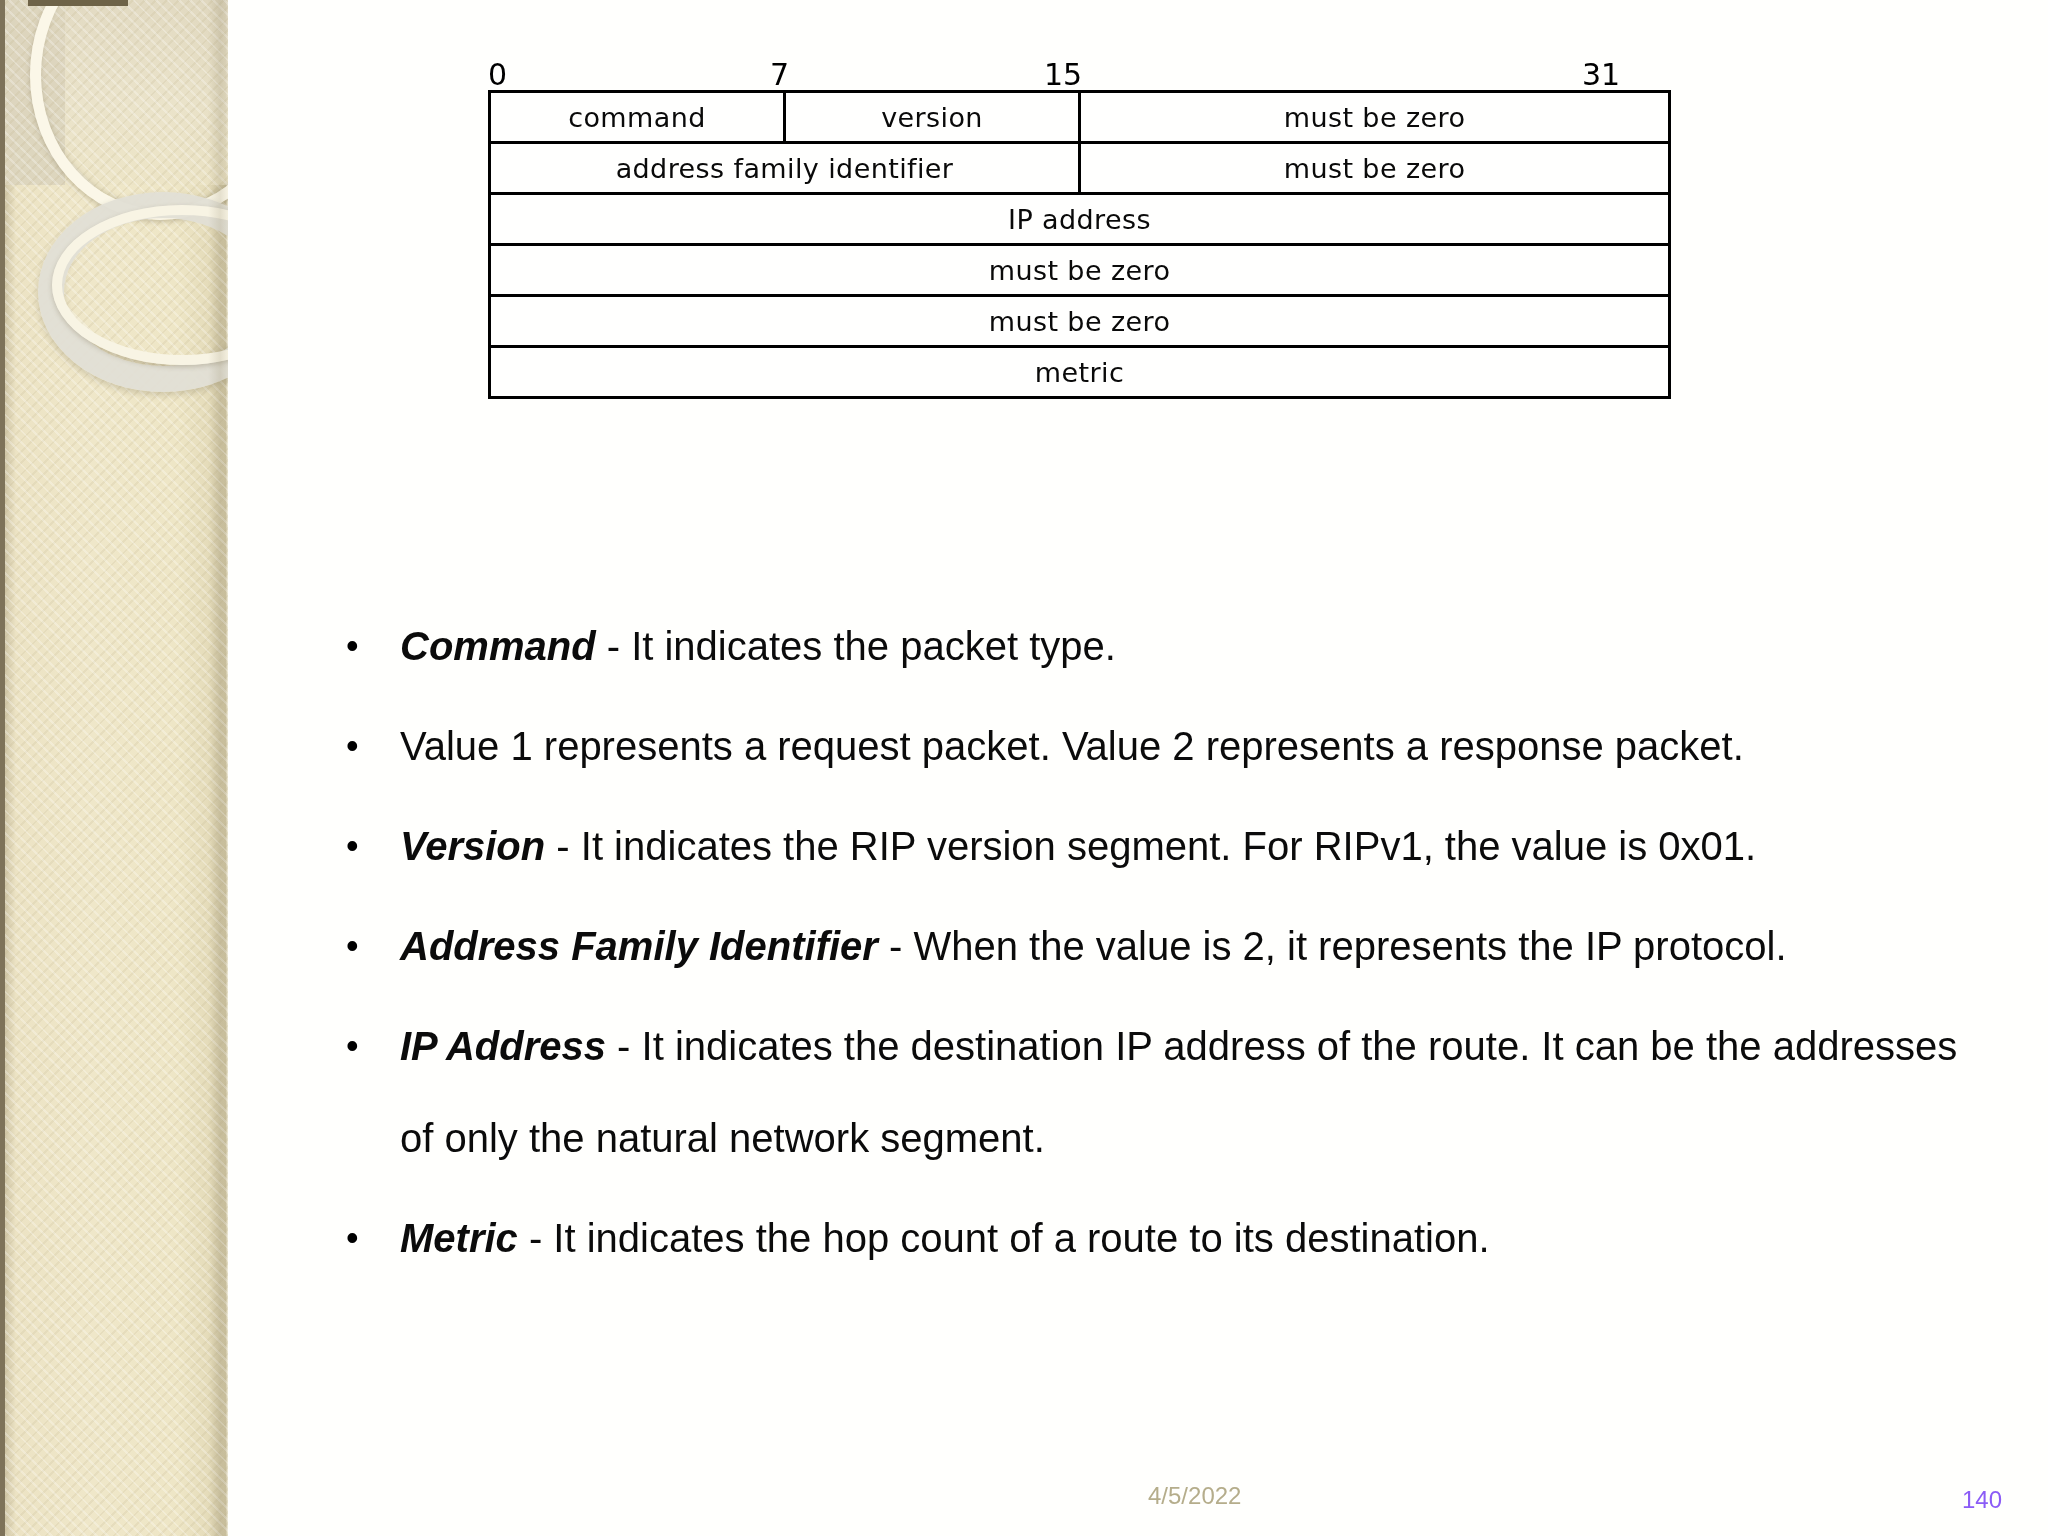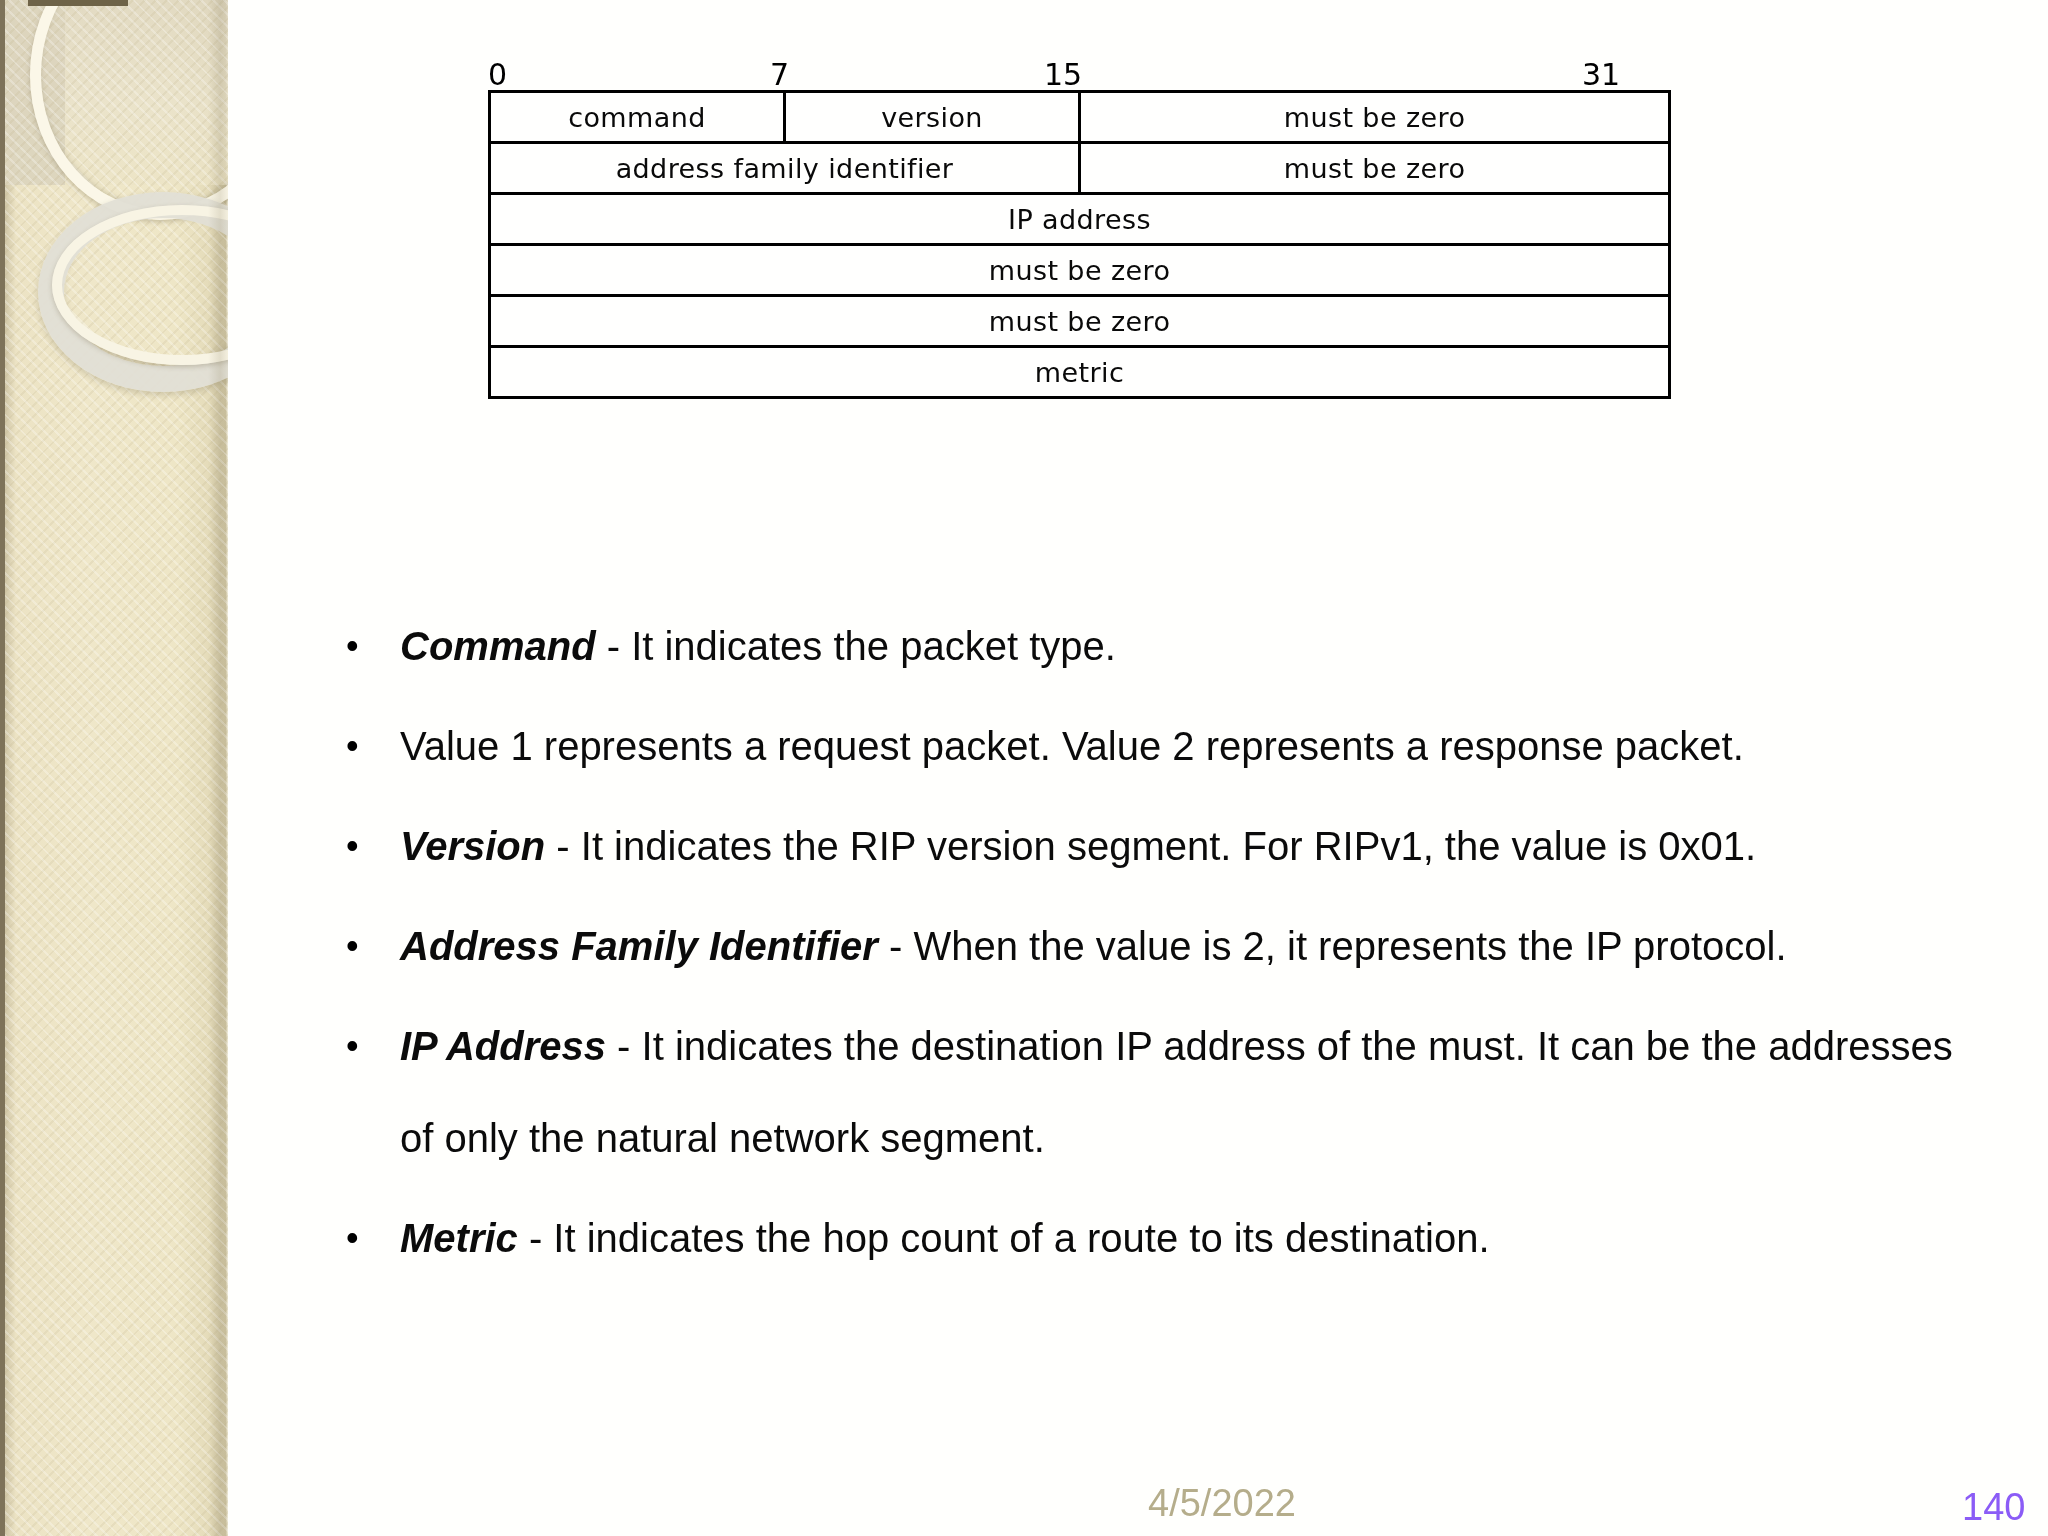--- a/index.html
+++ b/index.html
@@ -200,21 +200,21 @@
   }
 
   
   #footer {
     position: absolute;
     left: 0;
     top: 1482px;
     width: 1808px;
     height: 54px;
     font-family: "Liberation Sans", sans-serif;
-    font-size: 38px;
+    font-size: 24px;
     color: #b5ad8b;
   }
   #footer .f-date {
     position: absolute;
     left: 1148px;
     top: 0;
   }
   #footer .f-org {
     position: absolute;
     left: 1330px;
@@ -296,21 +296,21 @@
     <div class="bullet">
       <span class="dot">•</span>
       <span class="btext"><b>Version</b><span> - It indicates the RIP version segment. For RIPv1, the value is 0x01.</span></span>
     </div>
     <div class="bullet">
       <span class="dot">•</span>
       <span class="btext"><b>Address Family Identifier</b><span> - When the value is 2, it represents the IP protocol.</span></span>
     </div>
     <div class="bullet">
       <span class="dot">•</span>
-      <span class="btext"><b>IP Address</b><span> - It indicates the destination IP address of the must. It can be the addresses of only the natural network segment.</span></span>
+      <span class="btext"><b>IP Address</b><span> - It indicates the destination IP address of the route. It can be the addresses of only the natural network segment.</span></span>
     </div>
     <div class="bullet">
       <span class="dot">•</span>
       <span class="btext"><b>Metric</b><span> - It indicates the hop count of a route to its destination.</span></span>
     </div>
   </div>
 
   <div id="footer">
     <span class="f-date">4/5/2022</span>
     <span class="f-page">140</span>

